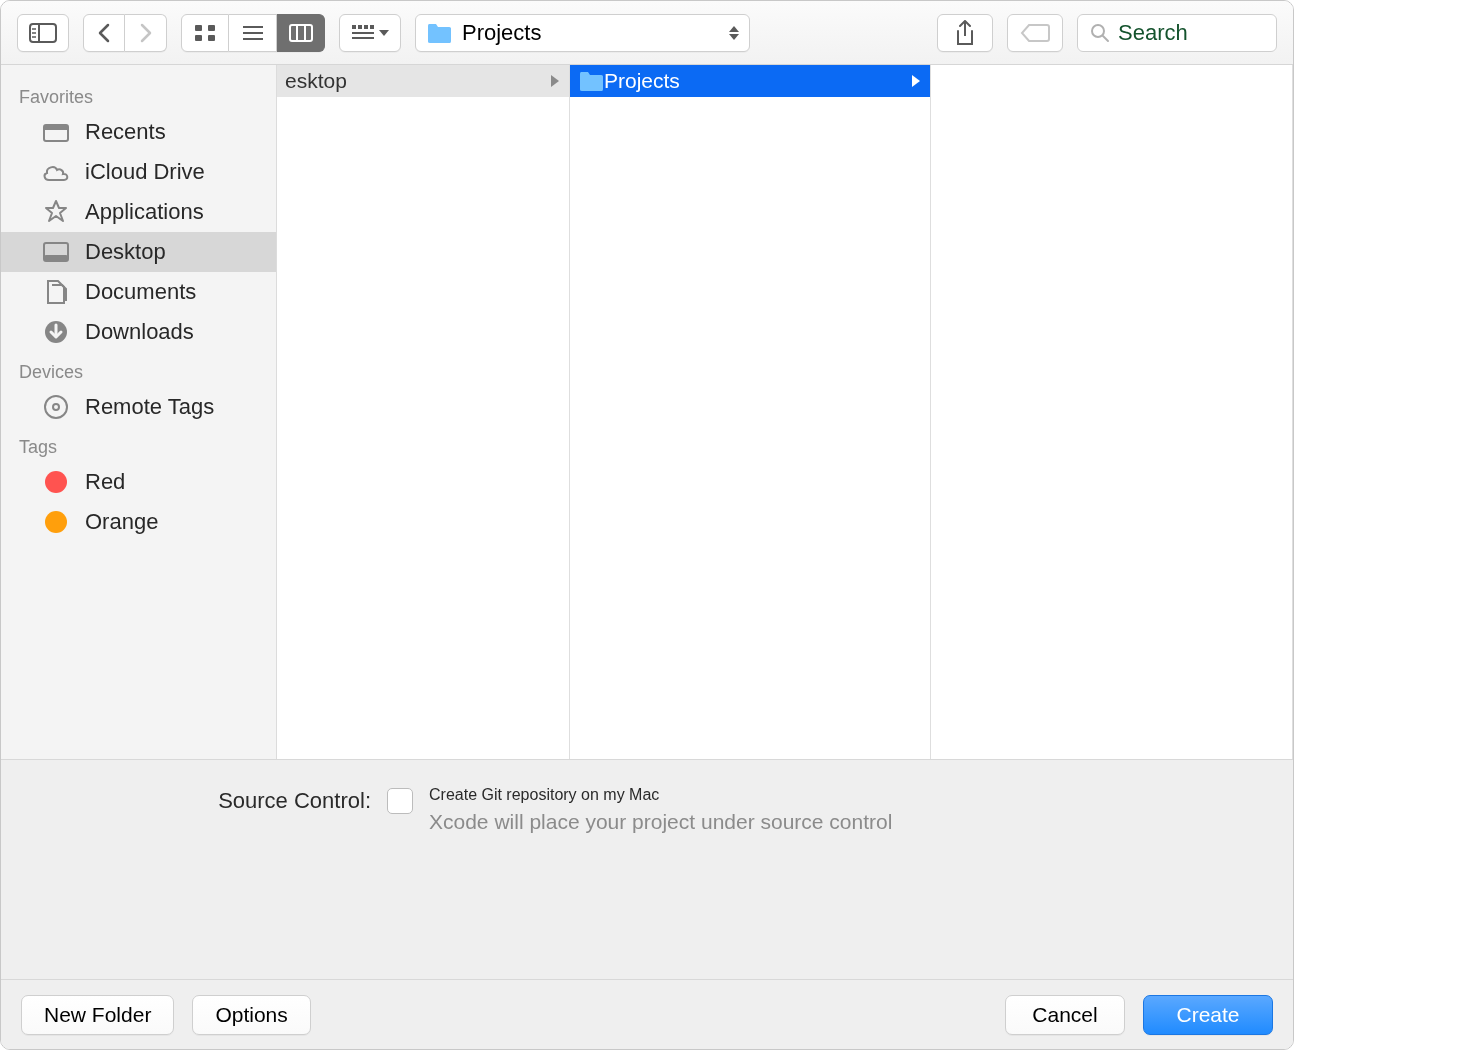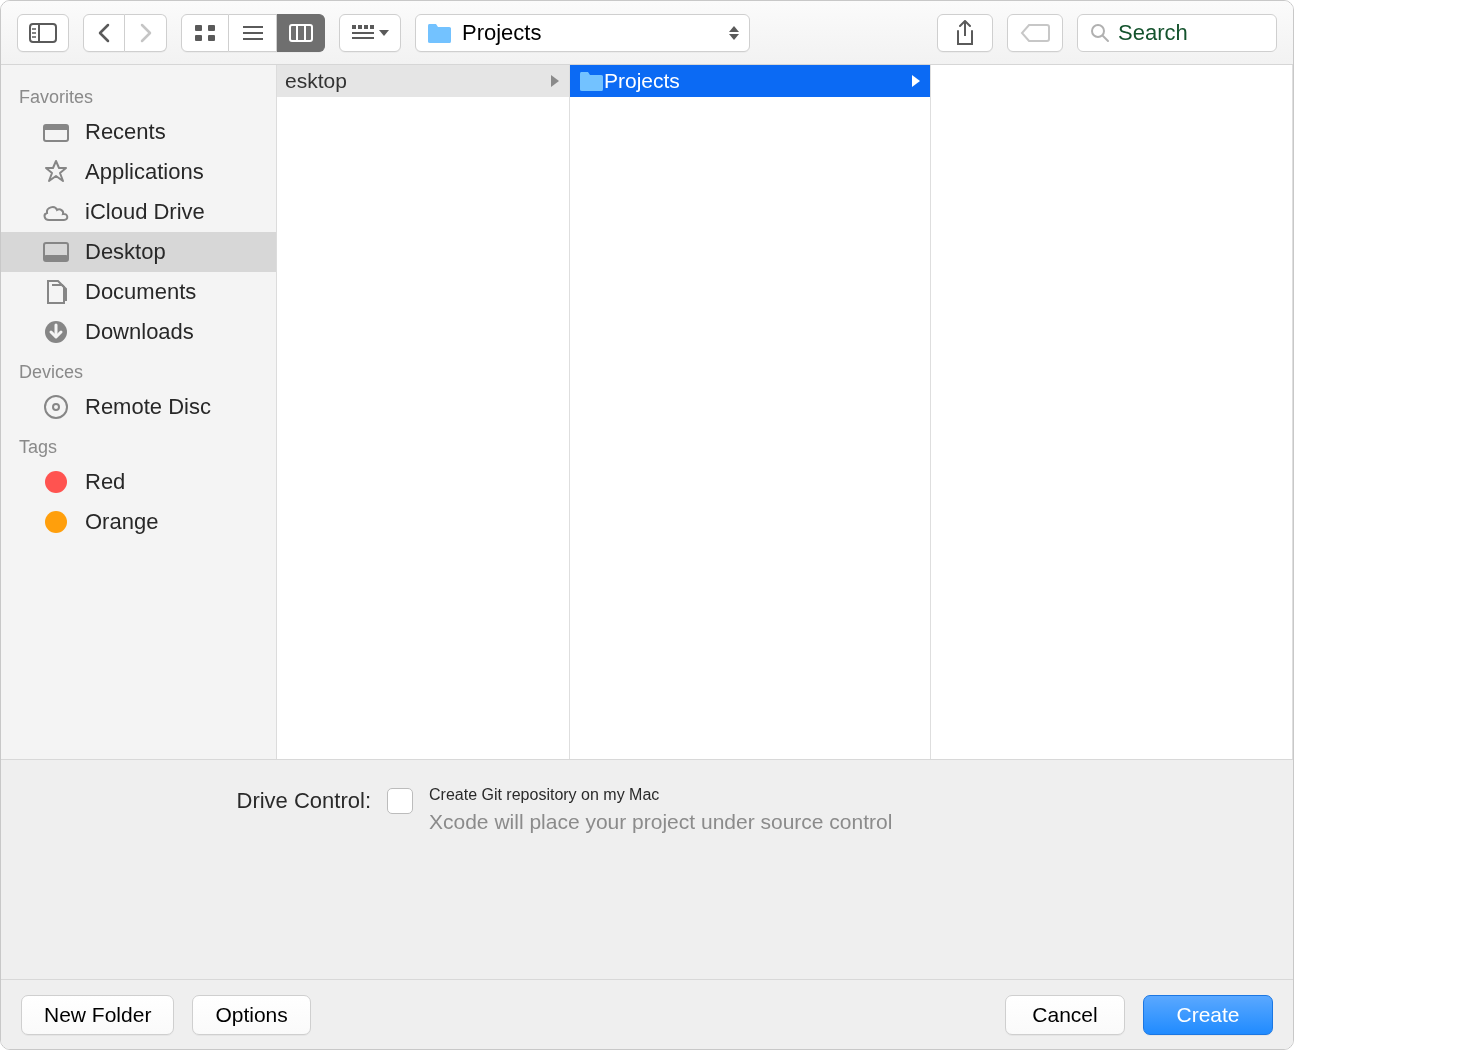--- a/index.html
+++ b/index.html
@@ -190,33 +190,33 @@
         <span class="ic">
             <svg width="28" height="22" viewBox="0 0 28 22">
               <rect x="2" y="4" width="24" height="16" rx="2" fill="none" stroke="#868686" stroke-width="2"></rect>
               <rect x="2" y="4" width="24" height="5" fill="#868686"></rect>
             </svg>
           </span>
         <span>Recents</span>
       </div>
       <div class="sidebar-item">
         <span class="ic">
+            <svg width="30" height="20" viewBox="0 0 30 20">
+              <path d="M8 18 C3 18 2 12 6 11 C5 5 14 3 16 8 C19 6 23 9 22 12 C27 11 28 18 23 18 Z" fill="none" stroke="#868686" stroke-width="2"></path>
+            </svg>
+          </span>
+        <span>iCloud Drive</span>
+      </div>
+      <div class="sidebar-item">
+        <span class="ic">
             <svg width="26" height="26" viewBox="0 0 26 26" fill="#868686">
               <path d="M13 2 L16 9 L23 9 L17 14 L20 22 L13 17 L6 22 L9 14 L3 9 L10 9 Z" fill="none" stroke="#868686" stroke-width="2" stroke-linejoin="round"></path>
             </svg>
           </span>
         <span>Applications</span>
-      </div>
-      <div class="sidebar-item">
-        <span class="ic">
-            <svg width="30" height="20" viewBox="0 0 30 20">
-              <path d="M8 18 C3 18 2 12 6 11 C5 5 14 3 16 8 C19 6 23 9 22 12 C27 11 28 18 23 18 Z" fill="none" stroke="#868686" stroke-width="2"></path>
-            </svg>
-          </span>
-        <span>iCloud Drive</span>
       </div>
       <div class="sidebar-item selected">
         <span class="ic">
             <svg width="28" height="22" viewBox="0 0 28 22">
               <rect x="2" y="2" width="24" height="18" rx="2" fill="none" stroke="#868686" stroke-width="2"></rect>
               <rect x="2" y="14" width="24" height="6" rx="2" fill="#868686"></rect>
             </svg>
           </span>
         <span>Desktop</span>
       </div>
@@ -241,21 +241,21 @@
       </div>
 
       <div class="sidebar-heading">Devices</div>
       <div class="sidebar-item">
         <span class="ic">
             <svg width="26" height="26" viewBox="0 0 26 26">
               <circle cx="13" cy="13" r="11" fill="none" stroke="#868686" stroke-width="2"></circle>
               <circle cx="13" cy="13" r="3" fill="none" stroke="#868686" stroke-width="2"></circle>
             </svg>
           </span>
-        <span>Remote Disc</span>
+        <span>Remote Tags</span>
       </div>
 
       <div class="sidebar-heading">Tags</div>
       <div class="sidebar-item">
         <span class="ic">
             <span class="tag-dot tag-red"></span>
           </span>
         <span>Red</span>
       </div>
       <div class="sidebar-item">
@@ -281,21 +281,21 @@
           <span class="row-text">Projects</span>
           <span class="row-arrow"></span>
         </div>
       </div>
       <div class="col col2"></div>
     </div>
   </div>
 
   <div class="options-area">
     <div class="opt-row">
-      <div class="opt-label">Drive Control:</div>
+      <div class="opt-label">Source Control:</div>
       <div class="check"></div>
       <div>
         <div class="opt-main-text">Create Git repository on my Mac</div>
         <div class="opt-sub-text">Xcode will place your project under source control</div>
       </div>
     </div>
   </div>
 
   <div class="bottom-bar">
     <div class="push-btn">

